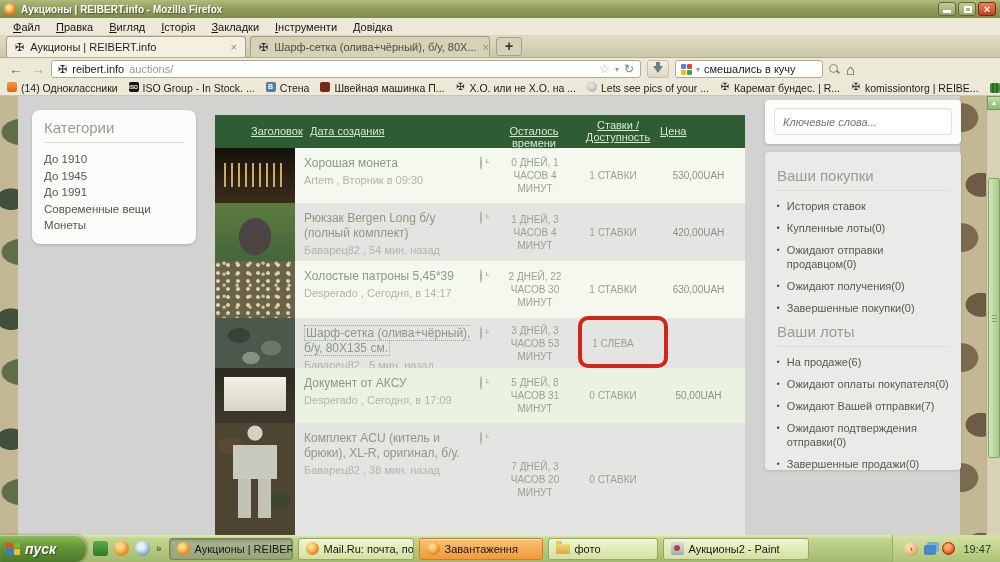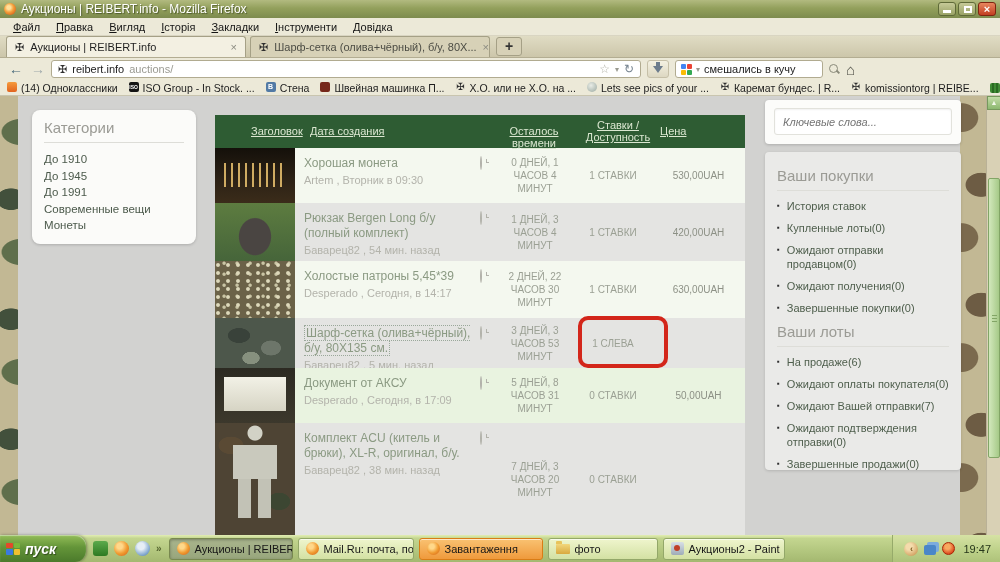--- a/index.html
+++ b/index.html
@@ -3,21 +3,21 @@
 <meta charset="utf-8">
 <style>
 *{margin:0;padding:0;box-sizing:border-box}
 html,body{width:1000px;height:562px}
 body{position:relative;font-family:"Liberation Sans",sans-serif;background:#ece9d8;overflow:hidden;font-size:11px}
 
 
 .titlebar{position:absolute;left:0;top:0;width:100%;height:18px;display:flex;align-items:center;gap:5px;padding:0 4px;
  background:linear-gradient(180deg,#b2ba80 0%,#93a05c 45%,#7d8b4e 100%);}
 .fx-orb{width:12px;height:12px;border-radius:50%;background:radial-gradient(circle at 40% 38%,#ffe09a 0 18%,#f5a03c 45%,#d9641c 80%,#a8440e 100%);flex:0 0 auto}
-.win-title{color:#fff;font-weight:normal;font-size:12px;text-shadow:1px 1px 1px rgba(30,40,10,.55);flex:1;white-space:nowrap;overflow:hidden}
+.win-title{color:#fff;font-weight:bold;font-size:10px;text-shadow:1px 1px 1px rgba(30,40,10,.55);flex:1;white-space:nowrap;overflow:hidden}
 .winbtns{display:flex;gap:2px}
 .winbtn{width:18px;height:14px;border-radius:3px;border:1px solid #5f6a38;background:linear-gradient(#c6ca98,#99a266);position:relative}
 .winbtn .mini{position:absolute;left:4px;bottom:2px;width:8px;height:3px;background:#fff}
 .winbtn .rest{position:absolute;left:5px;top:3px;width:8px;height:7px;border:2px solid #fff}
 .winbtn.close{background:linear-gradient(#e8865e,#c23e22);border-color:#7e2410;color:#fff;font-weight:bold;font-size:11px;text-align:center;line-height:12px}
 
 
 .menubar{position:absolute;left:0;top:18px;width:100%;height:18px;background:#ece9d8;border-bottom:1px solid #d9d5c2;display:flex;align-items:center;padding:0 5px;color:#151515}
 .menu-item{display:inline-block;padding:2px 8px}
 .menu-item::first-letter{text-decoration:underline}
@@ -170,21 +170,21 @@
 .q-ico{width:15px;height:15px}
 .q-green{background:linear-gradient(#5caa4c,#2e7a22);border-radius:3px}
 .q-fx{background:radial-gradient(circle at 38% 35%,#ffd88a 0 20%,#f09a30 55%,#d05a14 100%);border-radius:50%}
 .q-globe{background:radial-gradient(circle at 40% 35%,#e6eef6 0 25%,#7aa2cc 70%,#44699a 100%);border-radius:50%}
 .q-more{color:#55652f;font-size:10px;font-weight:bold;align-self:flex-start;padding-top:2px}
 .taskbtns{display:flex;align-items:center;gap:5px}
 .tbtn{height:22px;border-radius:3px;border:1px solid #93a769;display:flex;align-items:center;gap:5px;padding:0 7px;font-size:11px;color:#161616;
  background:linear-gradient(#eff5cd,#d3e1a3);box-shadow:inset 0 1px 0 rgba(255,255,255,.6);white-space:nowrap;overflow:hidden}
 .tbtn.active{background:linear-gradient(#a9b58d,#98a67c);border-color:#78884f;box-shadow:inset 0 1px 3px rgba(0,0,0,.3)}
 .tbtn.alert{background:linear-gradient(#f9c272,#ef9a3c);border-color:#d97c16}
-.w124{width:124px}.w116{width:116px}.w110{width:110px}.w122{width:122px}
+.w124{width:124px}.w116{width:116px}.w110{width:110px}.w122{width:146px}
 .fx-sm{width:13px;height:13px;border-radius:50%;flex:0 0 auto;background:radial-gradient(circle at 38% 35%,#ffd88a 0 20%,#f09a30 55%,#d05a14 100%)}
 .folder-ico{width:14px;height:10px;background:linear-gradient(#f2d77c,#d9a93f);border-radius:1px;position:relative;flex:0 0 auto}
 .folder-ico::before{content:"";position:absolute;left:0;top:-3px;width:6px;height:3px;background:#e8c45c;border-radius:1px 1px 0 0}
 .paint-ico{width:13px;height:13px;background:linear-gradient(#d7dfe6,#9facb8);border-radius:2px;position:relative;flex:0 0 auto}
 .paint-ico::before{content:"";position:absolute;left:3px;top:3px;width:6px;height:6px;border-radius:50%;background:#c04028}
 .tray{margin-left:auto;height:27px;display:flex;align-items:center;gap:6px;padding:0 9px 0 11px;border-left:1px solid #96aa6a;
  background:linear-gradient(180deg,#d6e2a4 0%,#bcd088 60%,#aec27a 100%)}
 .tray-chev{width:14px;height:14px;border-radius:50%;background:radial-gradient(circle at 38% 35%,#f4dcac 0 25%,#cf9d5c 80%);color:#7c5a20;font-size:9px;font-weight:bold;text-align:center;line-height:14px}
 .tray-blue{width:12px;height:10px;background:#4a86c8;border-radius:2px;box-shadow:3px -3px 0 #7cabdd;margin-top:3px}
 .tray-red{width:13px;height:13px;border-radius:50%;border:1px solid #aa2606;background:radial-gradient(circle at 42% 35%,#f8aa60 0 25%,#d93c16 80%)}

